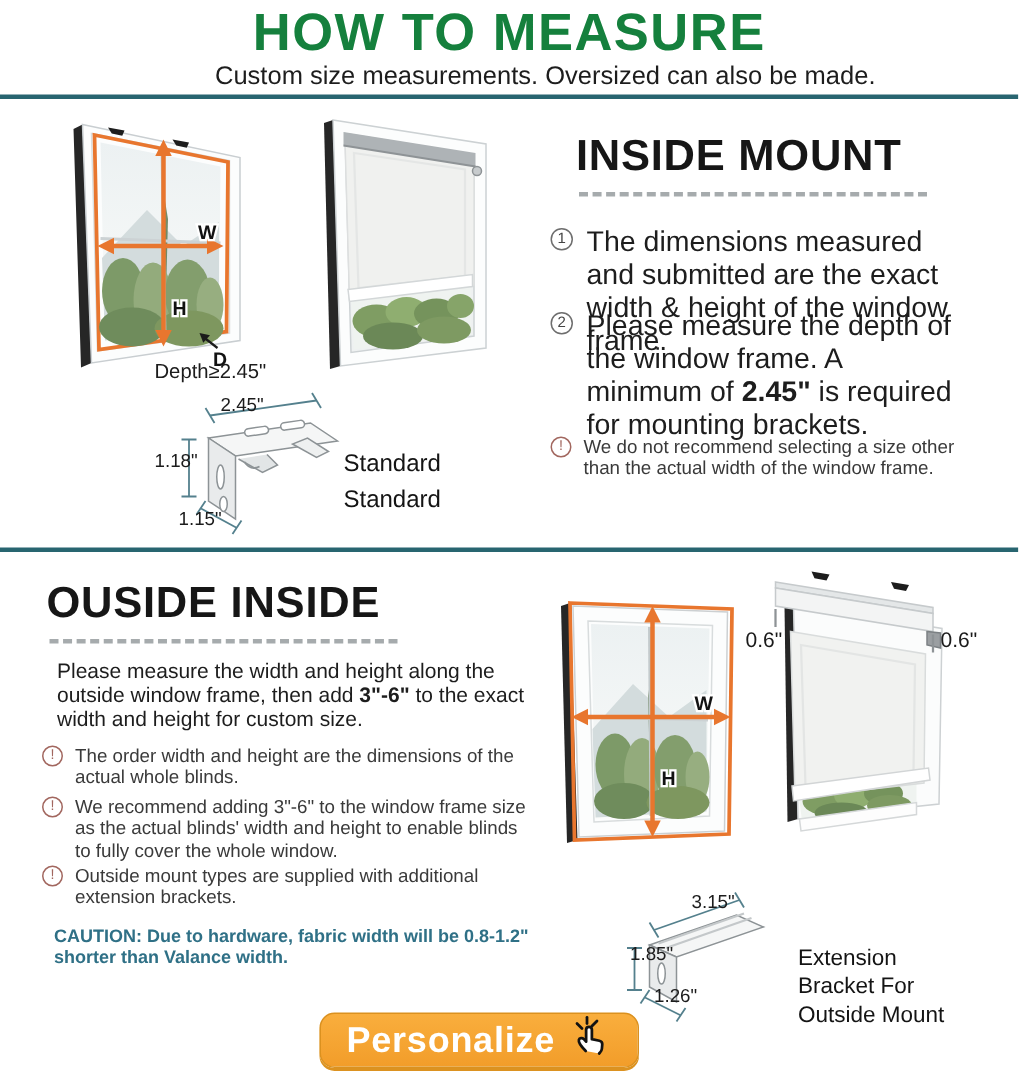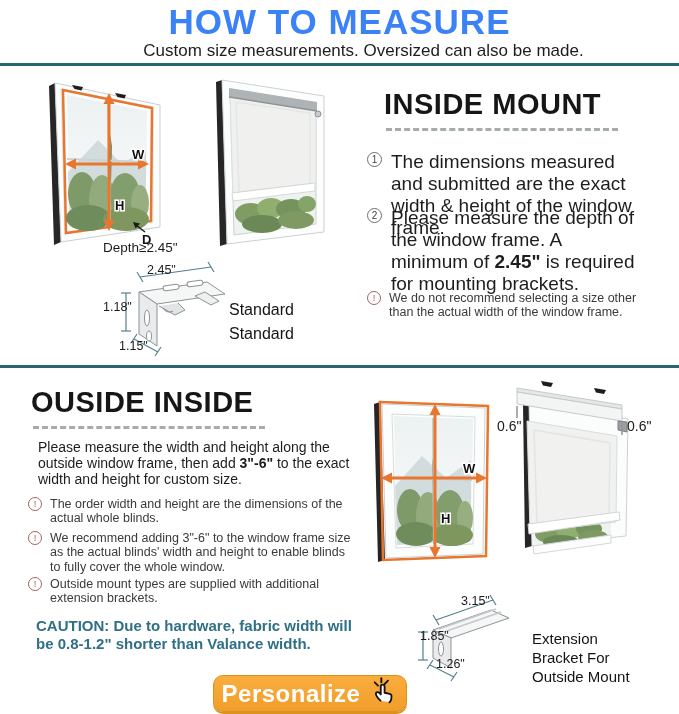--- a/index.html
+++ b/index.html
@@ -1,21 +1,21 @@
 <!DOCTYPE html>
 <html><head>
 <meta charset="utf-8">
 <style>
   * { margin:0; padding:0; box-sizing:border-box; }
   body { font-family:"Liberation Sans", sans-serif; background:#fff; }
   #canvas { position:relative; width:679px; height:714px; background:#ffffff; overflow:hidden; }
   .abs { position:absolute; }
 
   .page-title { top:2px; left:0; width:679px; text-align:center; font-size:35px; font-weight:700;
-                letter-spacing:1px; color:#3b82f6; }
+                letter-spacing:1px; color:#15803d; }
   .page-subtitle { top:41px; left:0; width:679px; text-align:center; font-size:17px; color:#1d1d1d;padding-left:48px; }
   .divider { left:0; width:679px; height:3px; background:#286570; }
 
   .h2 { font-size:29px; font-weight:700; color:#161616; letter-spacing:0.5px; white-space:nowrap; }
   .dashes { height:0; border-top:3px dashed #a6abad; }
 
   .num-item { display:flex; gap:9px; }
   .num-circle { flex:0 0 auto; width:15px; height:15px; margin-top:1px; border:1.2px solid #6e6e6e;
                 border-radius:50%; font-size:10px; line-height:13px; text-align:center; color:#444; }
   .item-text { width:252px; font-size:19px; line-height:1.15; color:#1d1d1d; }
@@ -23,25 +23,25 @@
 
   .note-row { display:flex; gap:8px; }
   .note-circle { flex:0 0 auto; width:14px; height:14px; margin-top:0px; border:1.2px solid #a2675f;
                  border-radius:50%; font-size:9.5px; line-height:12px; text-align:center; color:#a2675f; }
   .note-text { font-size:12.5px; line-height:1.15; color:#3a3a3a; }
 
   .dim { font-size:12.5px; color:#1c1c1c; white-space:nowrap; }
   .bracket-name { font-size:16px; color:#141414; line-height:1.5; }
 
   .intro-text { width:325px; font-size:14px; line-height:1.14; color:#1d1d1d; }
-  .caution { width:330px; font-size:15px; font-weight:700; line-height:1.2; color:#2f7086; }
+  .caution { width:330px; font-size:12px; font-weight:700; line-height:1.2; color:#2f7086; }
 
   .overhang { font-size:14px; color:#1b1b1b; white-space:nowrap; }
 
-  .cta { left:213px; top:675px; width:194px; height:37px; border:1px solid #db911f; border-radius:10px;
+  .cta { left:213px; top:675px; width:213px; height:37px; border:1px solid #db911f; border-radius:10px;
          background:linear-gradient(#f9ae3d, #f29d2a); box-shadow:0 2px 0 #dc9220;
          display:flex; align-items:center; justify-content:center; gap:8px; cursor:pointer; }
   .cta-label { color:#ffffff; font-size:24px; font-weight:700; letter-spacing:0.5px; }
   .cta-hand { margin-top:-10px; }
 
   svg text { font-family:"Liberation Sans", sans-serif; }
   .svg-label { font-size:13px; font-weight:700; fill:#121212; paint-order:stroke; stroke:#ffffff; stroke-width:3px; }
 </style>
 </head>
 <body>

